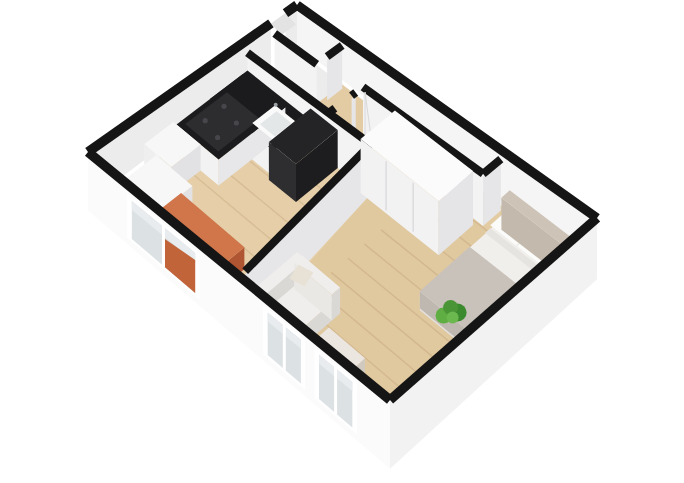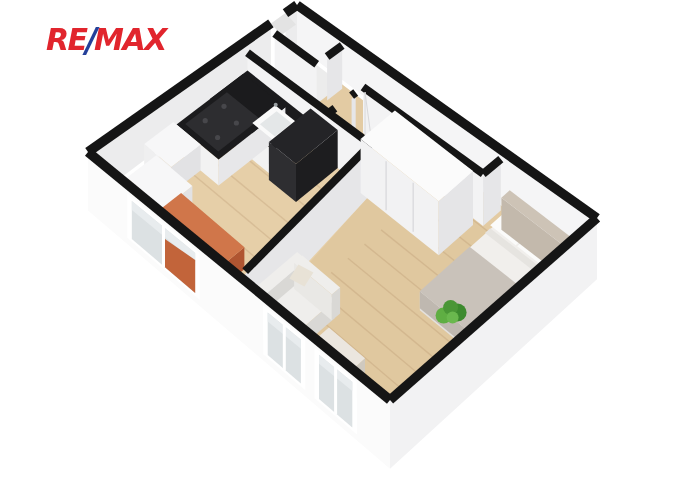--- a/index.html
+++ b/index.html
@@ -141,14 +141,13 @@
       <polygon points="267.7,312.6 300.9,339.8 300.9,348.8 267.7,321.6" fill="#e8ecee"></polygon>
       <path d="M284.3,324.2 L284.3,370.4" stroke="#ffffff" stroke-width="3"></path>
       <polygon points="314.5,347 356.8,381.7 356.8,434.4 314.5,398.2" fill="#ffffff"></polygon>
       <polygon points="319,354.7 352.3,382 352.3,427.5 319,399.1" fill="#dce1e3"></polygon>
       <polygon points="319,354.7 352.3,382 352.3,391 319,363.7" fill="#e8ecee"></polygon>
       <path d="M335.6,366.4 L335.6,414.3" stroke="#ffffff" stroke-width="3"></path>
       <path d="M88,152 L390,400" stroke="#151515" stroke-width="9.5" fill="none" stroke-linecap="butt" stroke-linejoin="miter"></path>
       <polygon points="597,218 390,400 390,468.8 597,279.2" fill="#f2f2f3"></polygon>
       <path d="M597,218 L390,400" stroke="#151515" stroke-width="9.5" fill="none" stroke-linecap="butt" stroke-linejoin="miter"></path>
     </svg>
-  <div class="logo"><span class="lg-re" style="color: rgb(225, 37, 45);">RE</span><span class="lg-slash" style="color: rgb(36, 64, 154);">/</span><span class="lg-max" style="color: rgb(225, 37, 45);">MAX</span></div>
 </div>
 
 </body></html>

